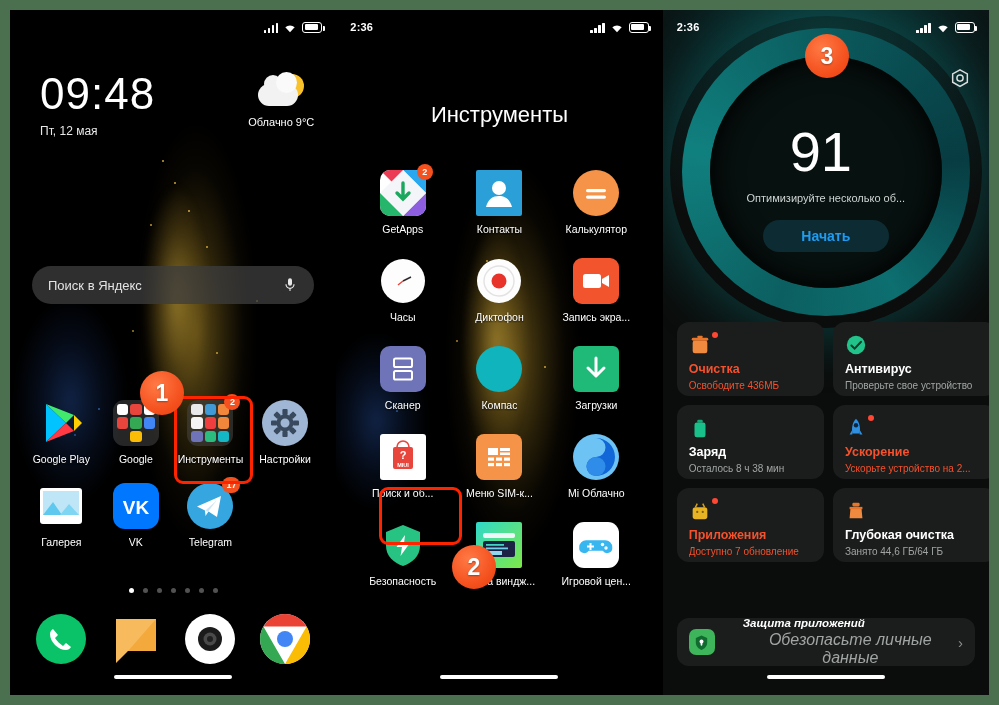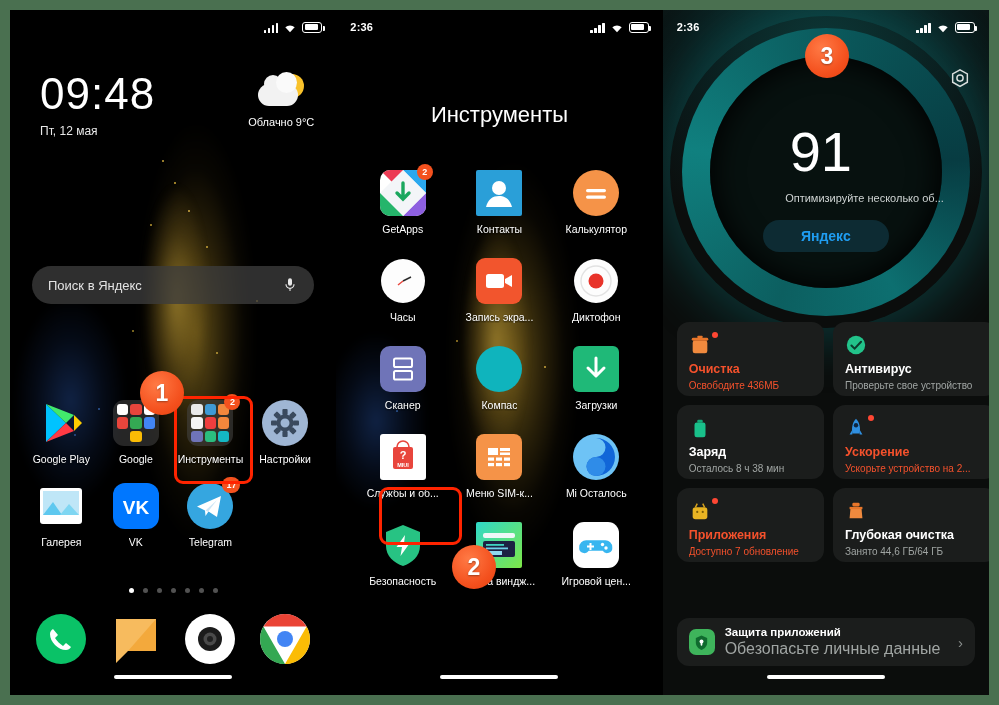--- a/index.html
+++ b/index.html
@@ -145,21 +145,21 @@
                width:288px; height:288px; }
   .ring-outer { position:absolute; inset:0; border-radius:50%;
                 background: conic-gradient(from 200deg, #0c5f60 0%, #10807f 22%, #0a5558 48%, #073c42 68%, #0d6f70 86%, #0c5f60 100%);
                 filter: blur(0.4px); }
   .ring-soft { position:absolute; inset:-12px; border-radius:50%;
                box-shadow: 0 0 48px 14px rgba(12,110,112,0.40); }
   .ring-inner { position:absolute; inset:28px; border-radius:50%; background:#07110f;
                 box-shadow: inset 0 0 26px 6px rgba(0,0,0,0.85); }
   .sec-score { position:absolute; left:0; right:10px; top:96px; text-align:center;
                font-size:56px; color:#fff; font-weight:300; line-height:1; }
-  .sec-sub { position:absolute; left:26px; right:26px; top:164px; text-align:right;
+  .sec-sub { position:absolute; left:26px; right:26px; top:164px; text-align:center;
              font-size:11px; color:#cfd4d3; white-space:nowrap; overflow:hidden; text-overflow:ellipsis;}
   .sec-btn { position:absolute; left:50%; transform:translateX(-50%); top:192px;
              width:126px; height:32px; border-radius:16px; background:#0d2b33;
              display:flex; align-items:center; justify-content:center;
              color:#1f9cf0; font-size:14px; font-weight:bold; }
   .gear-btn { position:absolute; right:18px; top:58px; width:22px; height:22px; z-index:12; }
 
   .sec-cards { position:absolute; left:14px; right:14px; top:312px;
                display:grid; grid-template-columns:1fr 1fr; gap:9px; z-index:10;}
   .sec-card { background:#1b1d1c; border-radius:12px; padding:12px 25px 13px 12px; height:74px; position:relative;}
@@ -170,21 +170,21 @@
   .sc-title.warn { color:#f4512c; }
   .sc-desc { font-size:10px; color:#a0a5a3; margin-top:3px; white-space:nowrap;
              overflow:hidden; text-overflow:ellipsis; }
   .sc-desc.warn { color:#f4512c; }
 
   .sec-wide { position:absolute; left:14px; right:14px; top:608px; height:48px;
               background:#1b1d1c; border-radius:12px; display:flex; align-items:center;
               padding:0 12px; z-index:10; }
   .sw-ico { width:26px; height:26px; border-radius:7px; background:#3eb45b;
             display:flex; align-items:center; justify-content:center; flex:none; }
-  .sw-txt { margin-left:10px; min-width:0; }
+  .sw-txt { margin-left:28px; min-width:0;font-style:italic; }
   .sw-title { font-size:11.5px; font-weight:bold; color:#fff; }
   .sw-sub { font-size:16px; color:#a0a5a3; margin-top:2px;text-align:center; }
   .sw-chev { margin-left:auto; color:#8a8f8d; font-size:15px; }
 
   
   .hl-box { position:absolute; border:3px solid #ff2400; border-radius:9px; z-index:40; }
   .step-bubble {
     position:absolute; width:44px; height:44px; border-radius:50%;
     background: radial-gradient(circle at 38% 32%, #ff7a45 0%, #f4511e 62%, #e8400f 100%);
     color:#fff; font-size:23px; font-weight:bold;
@@ -518,37 +518,37 @@
             <line x1="23" y1="23" x2="31" y2="19" stroke="#2b2b2b" stroke-width="1.4"></line>
             <line x1="23" y1="23" x2="18" y2="27" stroke="#e8453c" stroke-width="1.4"></line>
             </svg>
         </div>
         <div class="app-lbl">Часы</div>
       </div>
 
       <div class="app">
         <div class="app-ico">
           <svg viewBox="0 0 46 46">
+              <circle cx="23" cy="23" r="22" fill="#fdfdfd"></circle>
+            <circle cx="23" cy="23" r="15" fill="none" stroke="#e2e2e2" stroke-width="1.4"></circle>
+            <circle cx="23" cy="23" r="7.5" fill="#e8332a"></circle>
+            </svg>
+        </div>
+        <div class="app-lbl">Диктофон</div>
+      </div>
+
+      <div class="app">
+        <div class="app-ico">
+          <svg viewBox="0 0 46 46">
               <rect width="46" height="46" rx="9" fill="#f2552d"></rect>
             <rect x="10" y="16" width="18" height="14" rx="2.5" fill="#fff"></rect>
             <path d="M29 21 L36 17 V29 L29 25 Z" fill="#fff"></path>
             </svg>
         </div>
         <div class="app-lbl">Запись экра...</div>
-      </div>
-
-      <div class="app">
-        <div class="app-ico">
-          <svg viewBox="0 0 46 46">
-              <circle cx="23" cy="23" r="22" fill="#fdfdfd"></circle>
-            <circle cx="23" cy="23" r="15" fill="none" stroke="#e2e2e2" stroke-width="1.4"></circle>
-            <circle cx="23" cy="23" r="7.5" fill="#e8332a"></circle>
-            </svg>
-        </div>
-        <div class="app-lbl">Диктофон</div>
       </div>
 
       <div class="app">
         <div class="app-ico">
           <svg viewBox="0 0 46 46">
               <rect width="46" height="46" rx="10" fill="#6f74b8"></rect>
             <rect x="14" y="12.5" width="18" height="8.5" rx="1.6" fill="none" stroke="#fff" stroke-width="2"></rect>
             <rect x="14" y="25" width="18" height="8.5" rx="1.6" fill="none" stroke="#fff" stroke-width="2"></rect>
             </svg>
         </div>
@@ -579,21 +579,21 @@
       <div class="app">
         <div class="app-ico">
           <svg viewBox="0 0 46 46">
               <rect width="46" height="46" rx="3" fill="#fff"></rect>
             <path d="M17 13 a6 6 0 0 1 12 0" fill="none" stroke="#e8453c" stroke-width="1.6"></path>
             <rect x="13" y="13" width="20" height="22" rx="2" fill="#e8453c"></rect>
             <text x="23" y="25" font-size="11" font-weight="bold" fill="#fff" text-anchor="middle" font-family="Liberation Sans, sans-serif">?</text>
             <text x="23" y="33" font-size="5.5" font-weight="bold" fill="#fff" text-anchor="middle" font-family="Liberation Sans, sans-serif">MIUI</text>
             </svg>
         </div>
-        <div class="app-lbl">Службы и об...</div>
+        <div class="app-lbl">Поиск и об...</div>
       </div>
 
       <div class="app">
         <div class="app-ico">
           <svg viewBox="0 0 46 46">
               <rect width="46" height="46" rx="8" fill="#f59348"></rect>
             <rect x="12" y="14" width="10" height="7" fill="#fff"></rect>
             <rect x="24" y="14" width="10" height="3" fill="#fff"></rect>
             <rect x="24" y="18.5" width="10" height="2.5" fill="#fff"></rect>
             <rect x="12" y="23.5" width="6" height="3.2" fill="#fff"></rect>
@@ -608,21 +608,21 @@
       </div>
 
       <div class="app">
         <div class="app-ico">
           <svg viewBox="0 0 46 46">
               <circle cx="23" cy="23" r="23" fill="#6ec3f5"></circle>
             <path d="M23 4 a19 19 0 0 1 0 38 a9.5 9.5 0 0 1 0-19 a9.5 9.5 0 0 0 0-19Z" fill="#1166d8"></path>
             <circle cx="23" cy="32.5" r="9.5" fill="#2f8ce8"></circle>
             </svg>
         </div>
-        <div class="app-lbl">Mi Осталось</div>
+        <div class="app-lbl">Mi Облачно</div>
       </div>
 
       <div class="app">
         <div class="app-ico">
           <svg viewBox="0 0 46 46">
             <path d="M23 3 L40 10 V24 C40 34 32 41 23 44 C14 41 6 34 6 24 V10 Z" fill="#27c383"></path>
             <path d="M25 13 L16.5 25 H22 L20.5 34 L29.5 21.5 H24 Z" fill="#fff"></path>
             </svg>
         </div>
         <div class="app-lbl">Безопасность</div>
@@ -692,21 +692,21 @@
         <path d="M12 2 L20 6.5 V15.5 L12 20 L4 15.5 V6.5 Z" fill="none" stroke="#d9dedd" stroke-width="1.6"></path>
         <circle cx="12" cy="11" r="3.4" fill="none" stroke="#d9dedd" stroke-width="1.6"></circle>
       </svg>
 
       <div class="ring-wrap">
         <div class="ring-soft"></div>
         <div class="ring-outer"></div>
         <div class="ring-inner"></div>
         <div class="sec-score">91</div>
         <div class="sec-sub">Оптимизируйте несколько об...</div>
-        <div class="sec-btn">Яндекс</div>
+        <div class="sec-btn">Начать</div>
       </div>
 
       <div class="sec-cards">
 
         <div class="sec-card">
           <div class="sc-ico">
             <svg viewBox="0 0 24 24">
                 <rect x="4" y="7" width="16" height="14" rx="2.5" fill="#f08a3e"></rect>
               <rect x="3" y="4" width="18" height="3.4" rx="1.6" fill="#e8762a"></rect>
               <rect x="9" y="2" width="6" height="2.4" rx="1" fill="#e8762a"></rect>

